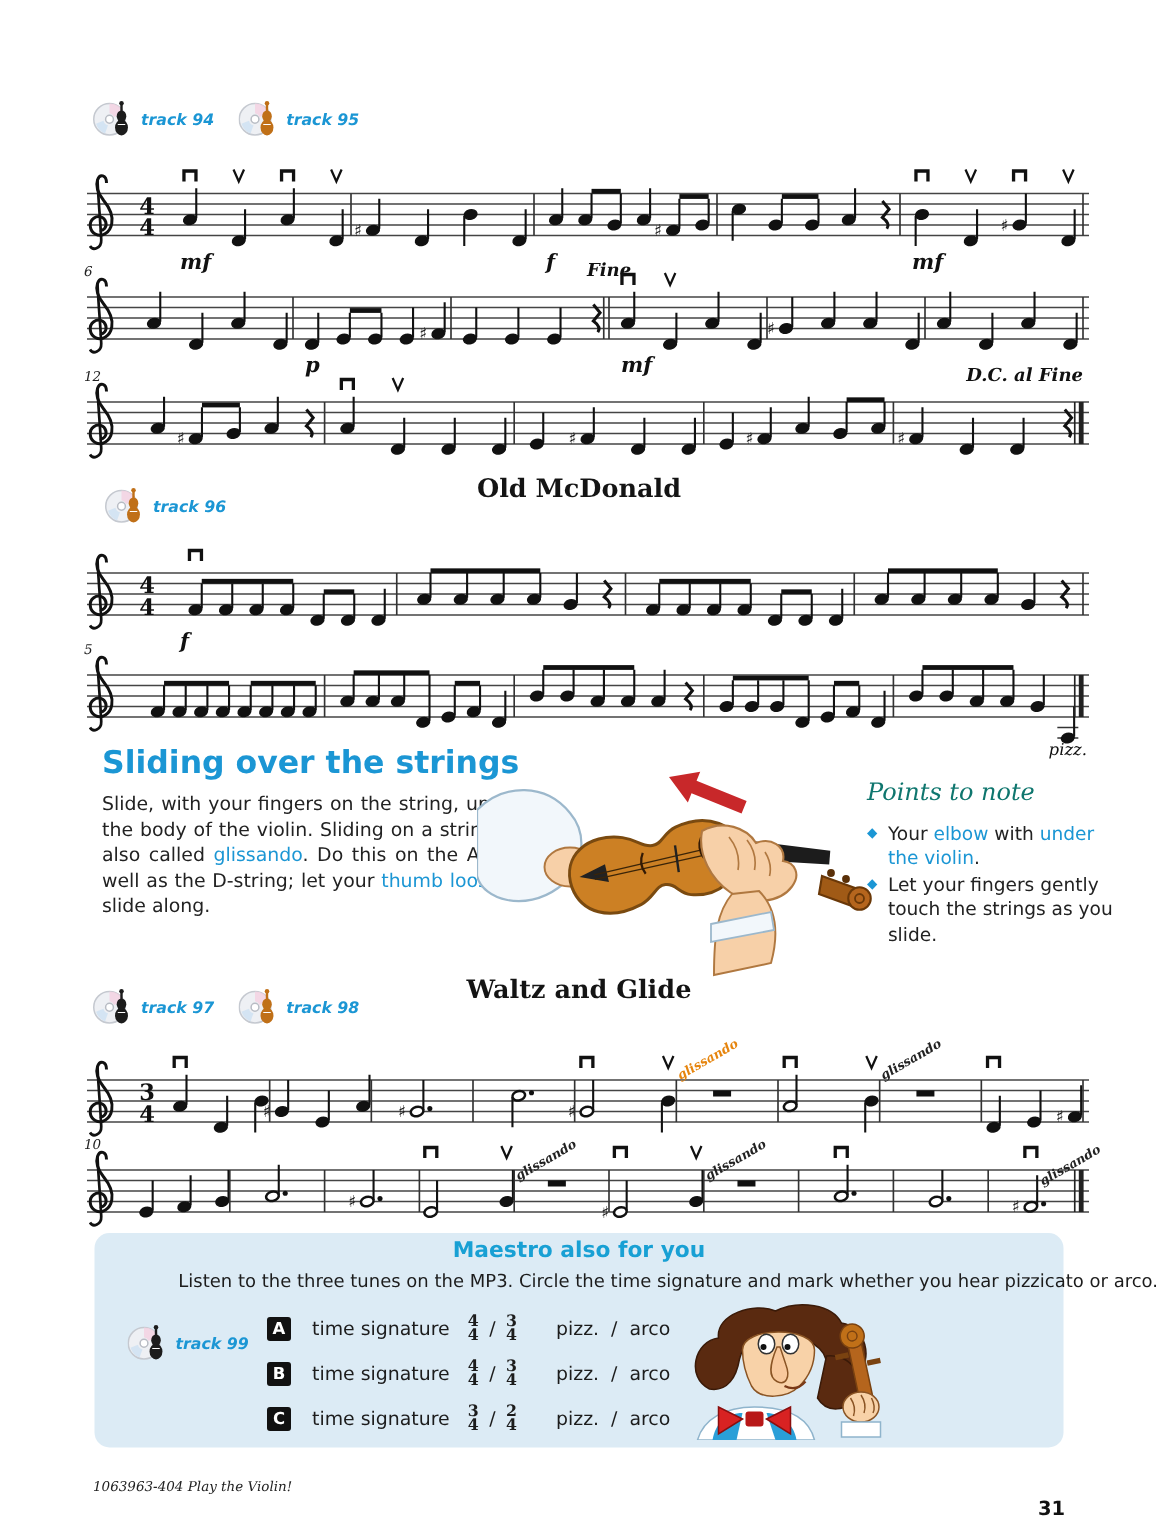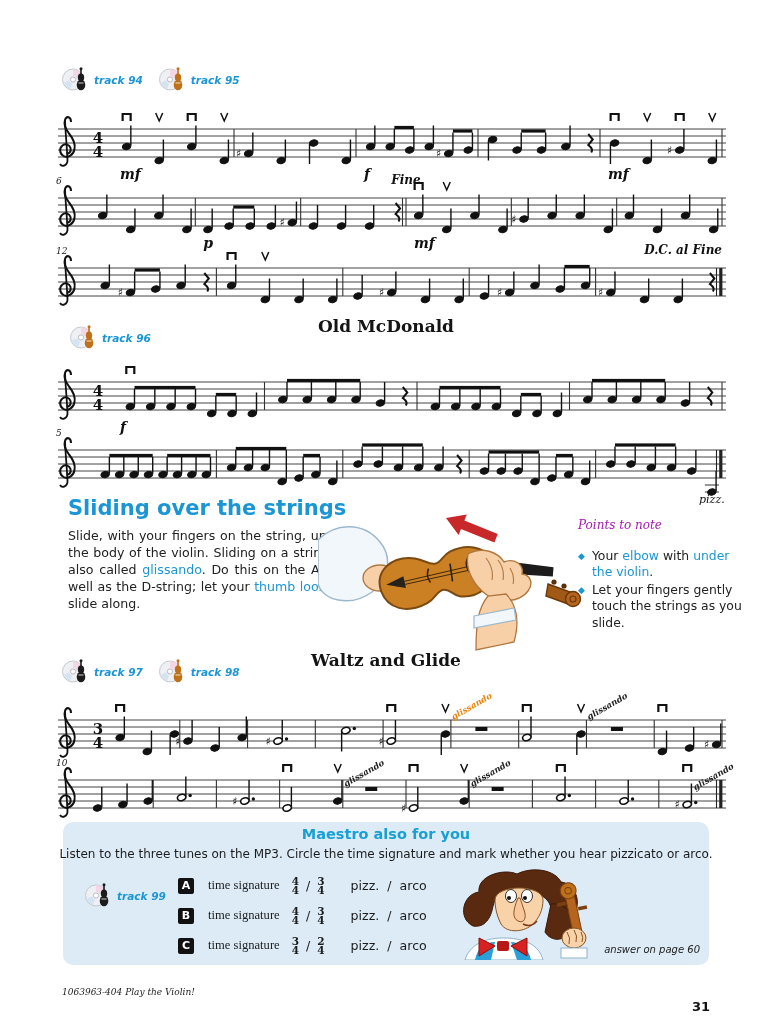--- a/index.html
+++ b/index.html
@@ -8,34 +8,34 @@
         font-family:"DejaVu Sans",sans-serif;color:#1c1c1c;}
   .piece-title{position:absolute;left:0;width:100%;text-align:center;
         font-family:"DejaVu Serif",serif;font-weight:bold;font-size:17px;color:#141414;}
   .tracks{position:absolute;display:flex;gap:16px;align-items:center;}
   .badge{display:flex;align-items:center;gap:5px;}
   .badge .lbl{font-style:italic;font-weight:bold;font-size:10.5px;color:var(--blue);white-space:nowrap;}
   .staff{position:absolute;left:52px;width:676px;height:84px;overflow:visible;}
   .section-heading{position:absolute;font-weight:bold;font-size:21px;color:var(--blue);}
   .body-text{position:absolute;font-size:12.6px;line-height:1.34;text-align:justify;color:#222;}
   .blue-word{color:var(--blue);}
-  .points-title{position:absolute;font-family:"DejaVu Serif",serif;font-style:italic;font-size:12px;color:#a21caf;}
+  .points-title{position:absolute;font-family:"DejaVu Serif",serif;font-style:italic;font-size:16px;color:#0f766e;}
   .points-list{position:absolute;display:flex;flex-direction:column;gap:2px;}
   .bullet{display:flex;font-size:12.4px;line-height:1.3;color:#222;}
   .bullet .diamond{color:var(--blue);font-size:9px;margin:3px 7px 0 0;flex:none;}
   .illu{position:absolute;}
   .maestro-box{position:absolute;background:#dcebf5;border-radius:10px;}
   .box-title{position:absolute;left:0;width:100%;text-align:center;font-weight:bold;
         font-size:14.5px;color:#18a0d4;}
-  .box-instr{position:absolute;left:0;width:100%;text-align:center;font-size:12px;color:#1c1c1c;}
+  .box-instr{position:absolute;left:0;width:100%;text-align:right;font-size:12px;color:#1c1c1c;}
   .rows{position:absolute;display:flex;flex-direction:column;gap:13px;}
   .mrow{display:flex;align-items:center;font-size:12.6px;color:#1c1c1c;}
   .letterbadge{width:16px;height:16px;background:#111;color:#fff;font-weight:bold;font-size:11px;
         display:flex;align-items:center;justify-content:center;border-radius:2px;margin-right:14px;flex:none;}
-  .rowlabel{margin-right:12px;font-family:Liberation Serif, serif;}
+  .rowlabel{margin-right:12px;}
   .frac{display:inline-flex;flex-direction:column;align-items:center;
         font-family:"DejaVu Serif",serif;font-weight:bold;font-size:10.5px;line-height:8.5px;}
   .slash{margin:0 7px;}
   .opts{margin-left:26px;white-space:pre;}
   .answer-note{position:absolute;font-style:italic;font-size:10px;color:#222;}
   .footer-left{position:absolute;font-family:"DejaVu Serif",serif;font-style:italic;font-size:9px;color:#222;}
   .page-num{position:absolute;font-weight:bold;font-size:13px;color:#111;margin-top:18px;}
 </style>
 </head>
 <body>
@@ -772,17 +772,16 @@
       <circle cx="120" cy="22" r="8" fill="#c07018" stroke="#7a4210"></circle>
       <circle cx="120" cy="22" r="3.2" fill="none" stroke="#7a4210"></circle>
       <rect x="106" y="32" width="9" height="3.5" fill="#7a4210"></rect>
       <rect x="126" y="40" width="9" height="3.5" fill="#7a4210"></rect>
     </g>
     <ellipse cx="119" cy="70" rx="12" ry="10" fill="#f8d2a8" stroke="#8a5424"></ellipse>
     <path d="M112,64 q4,6 2,12 M119,62 q4,6 2,12 M126,64 q3,6 1,10" fill="none" stroke="#8a5424" stroke-width="1"></path>
     <rect x="106" y="80" width="26" height="10" fill="#fff" stroke="#8fb4cc"></rect>
   </svg>
 
-  <div class="answer-note" style="left:0;top:944px;width:700px;text-align:right">answer on page 60</div>
 
   <div class="footer-left" style="left:62px;top:987px">1063963-404 Play the Violin!</div>
   <div class="page-num" style="left:692px;top:981px">31</div>
 </div>
 
 </body></html>

